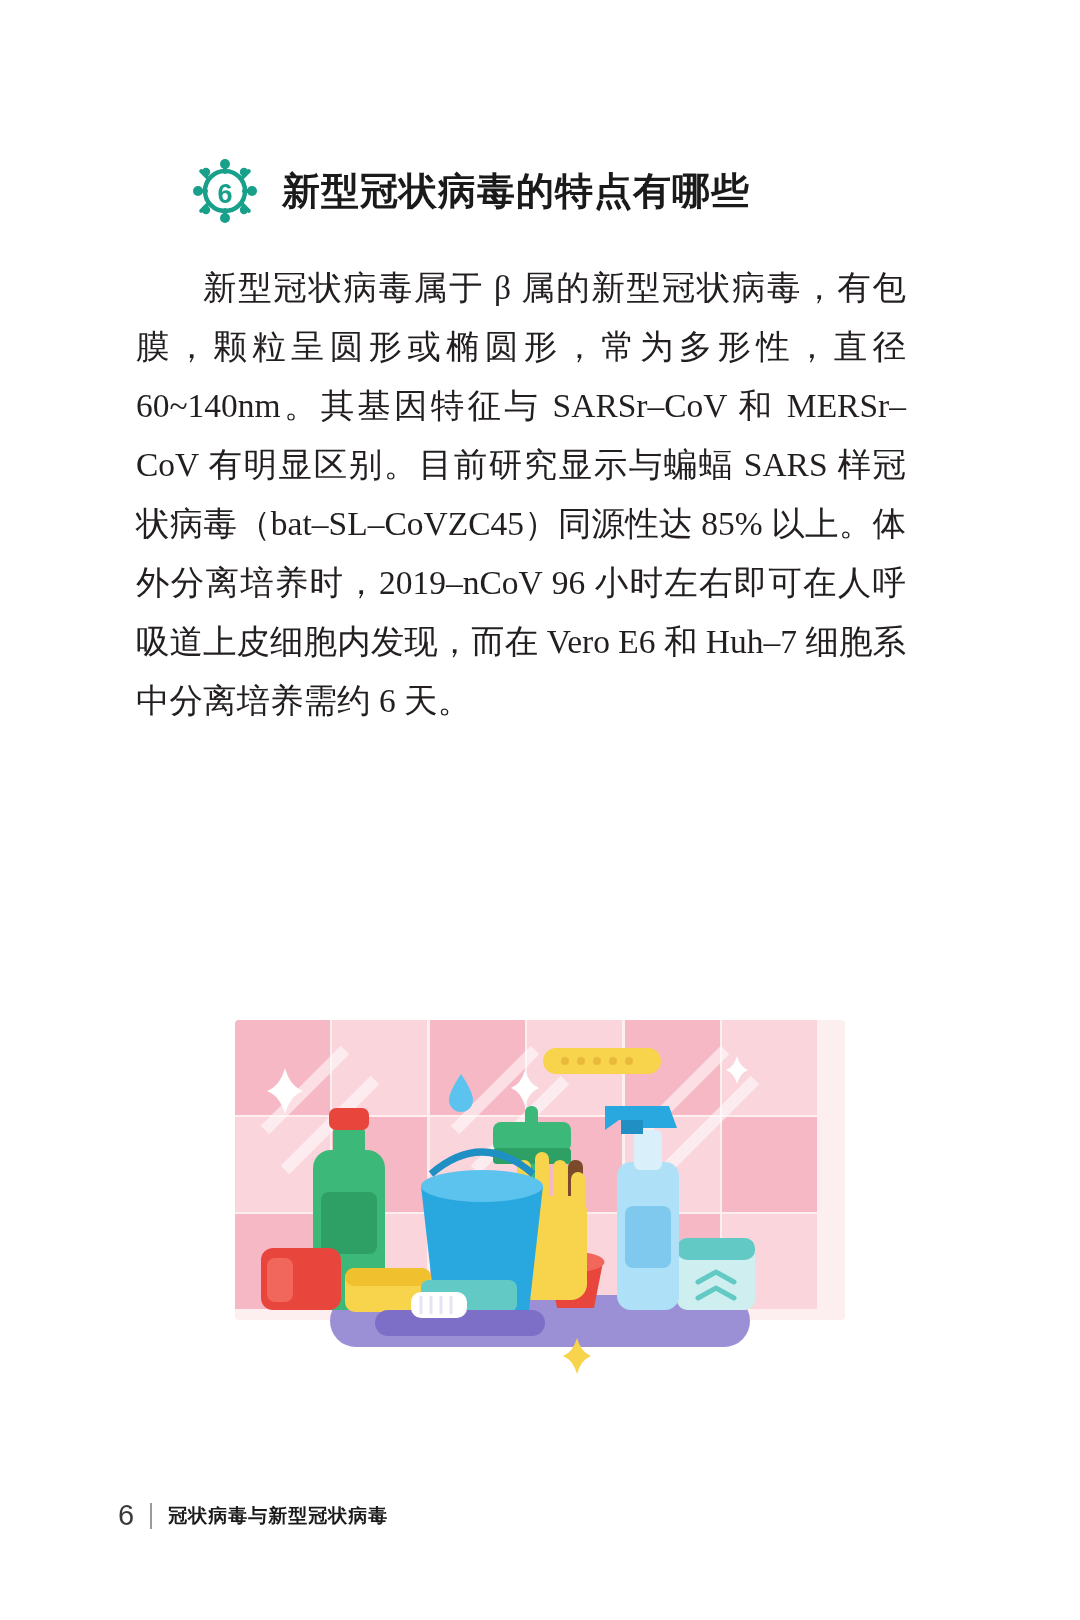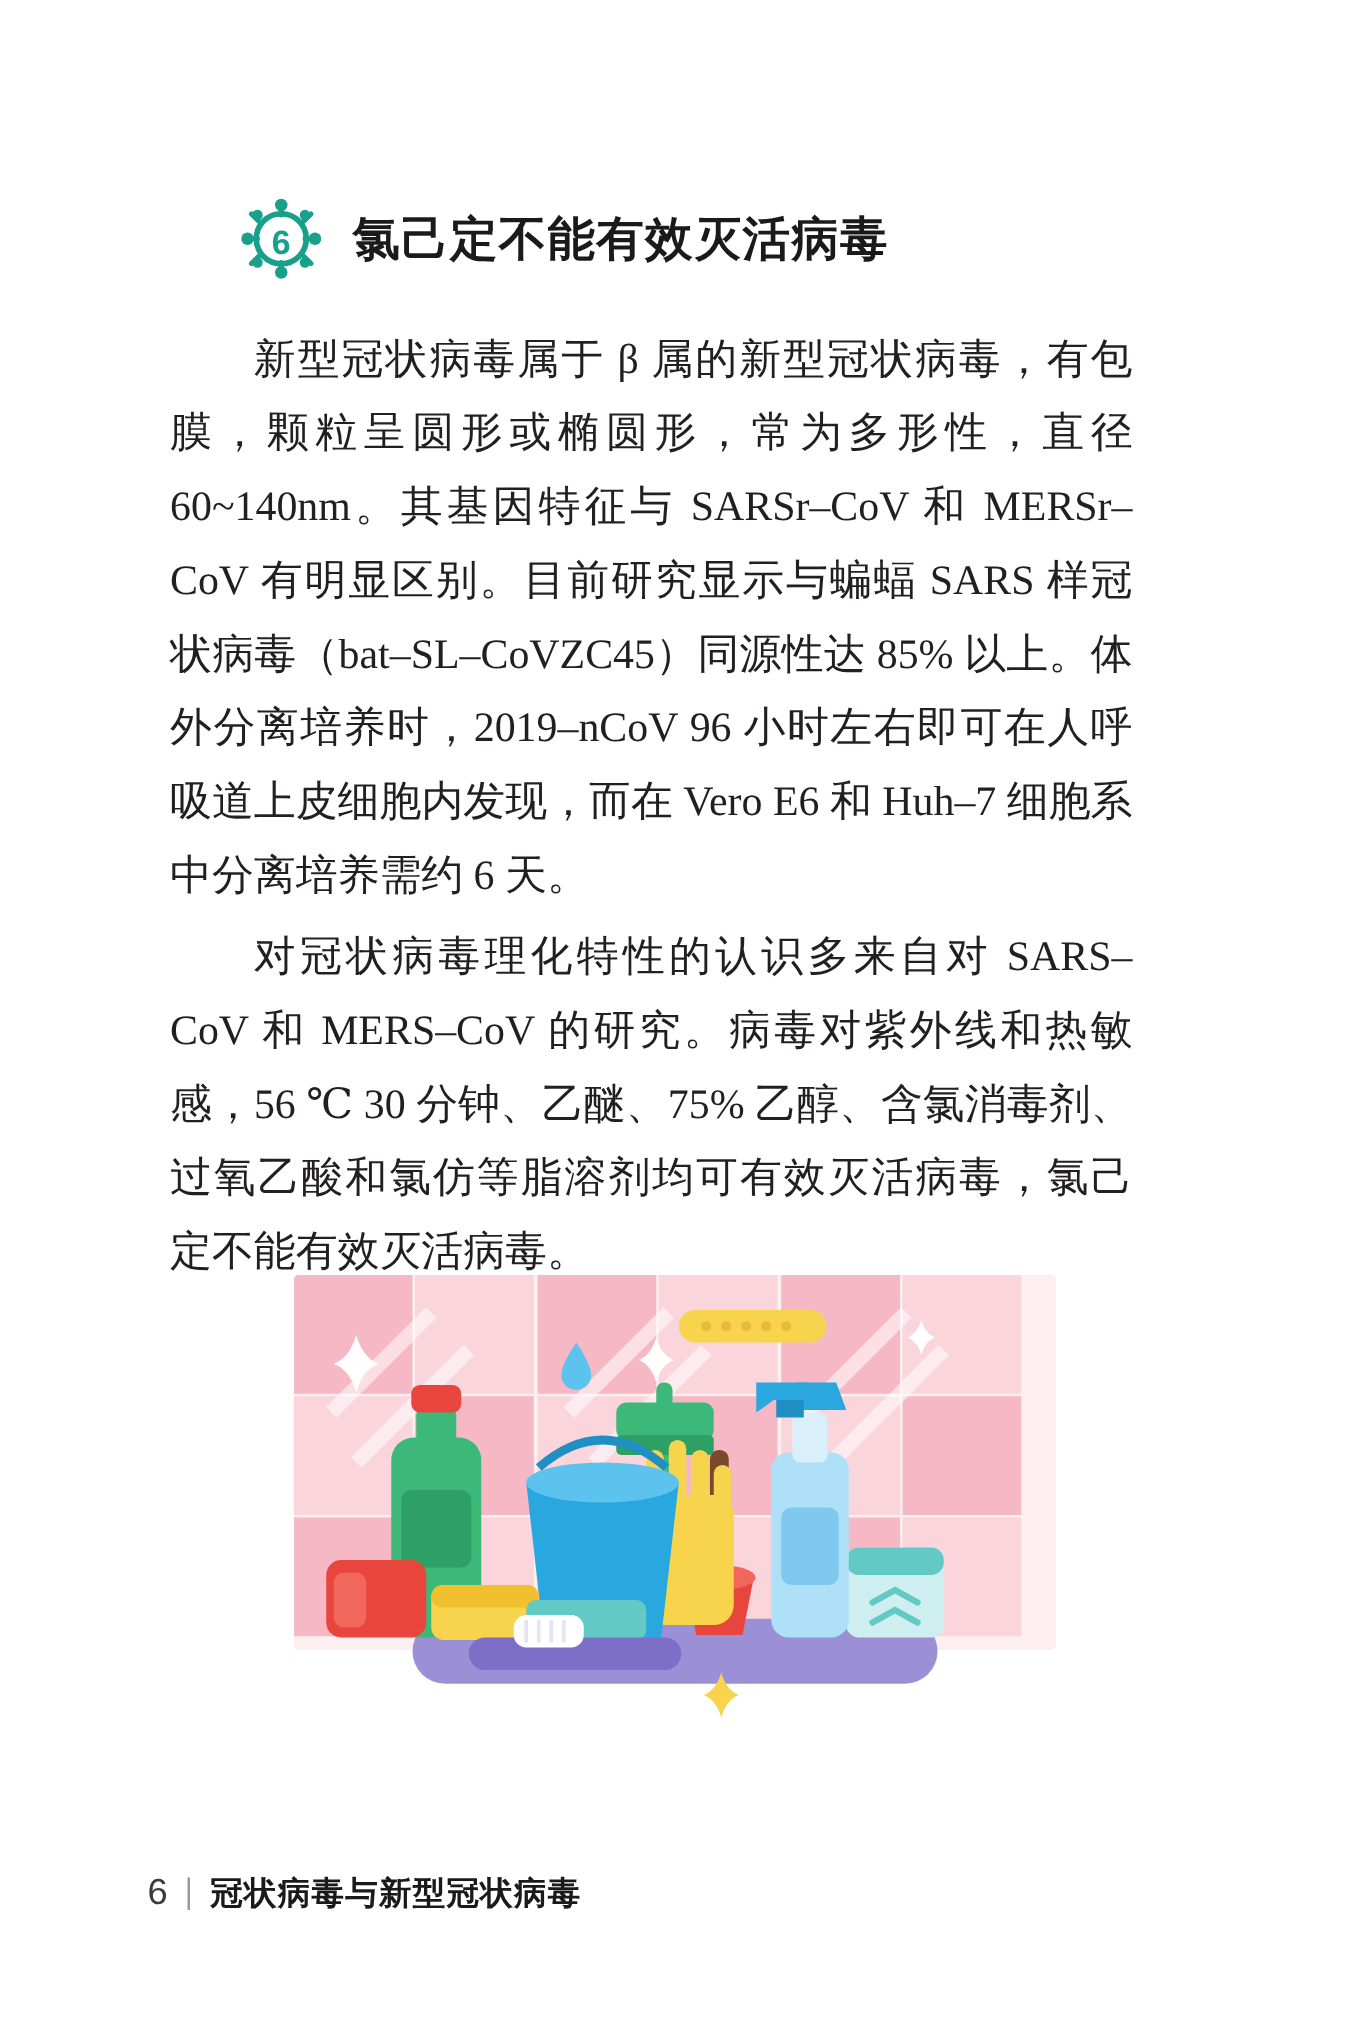--- a/index.html
+++ b/index.html
@@ -87,21 +87,21 @@
   .footer-page-num {
     font-size: 29px;
     color: #3a3a3a;
   }
   .footer-rule {
     width: 2px;
     height: 26px;
     background: #9a9a9a;
   }
   .footer-label {
-    font-size: 26px;
+    font-size: 19px;
     font-weight: bold;
     color: #1a1a1a;
     letter-spacing: 1px;
   }
 </style>
 </head>
 <body>
 
 <div class="page">
 
@@ -123,26 +123,25 @@
           <rect x="56" y="37" width="12" height="4" rx="2"></rect>
           <rect x="16" y="16" width="4" height="12" rx="2" transform="rotate(-45 18 22)"></rect>
           <rect x="58" y="16" width="4" height="12" rx="2" transform="rotate(45 60 22)"></rect>
           <rect x="16" y="50" width="4" height="12" rx="2" transform="rotate(45 18 56)"></rect>
           <rect x="58" y="50" width="4" height="12" rx="2" transform="rotate(-45 60 56)"></rect>
           <circle cx="39" cy="39" r="20" fill="none" stroke="#18a08a" stroke-width="4.5"></circle>
         </g>
         <text x="39" y="51" text-anchor="middle" font-family="Liberation Sans, sans-serif" font-size="27" font-weight="bold" fill="#18a08a">6</text>
       </svg>
     </div>
-    <div class="heading-title">氯己定不能有效灭活病毒</div>
+    <div class="heading-title">新型冠状病毒的特点有哪些</div>
   </div>
 
   <div class="body-text">
     <p class="para">新型冠状病毒属于 β 属的新型冠状病毒，有包膜，颗粒呈圆形或椭圆形，常为多形性，直径 60~140nm。其基因特征与 SARSr–CoV 和 MERSr–CoV 有明显区别。目前研究显示与蝙蝠 SARS 样冠状病毒（bat–SL–CoVZC45）同源性达 85% 以上。体外分离培养时，2019–nCoV 96 小时左右即可在人呼吸道上皮细胞内发现，而在 Vero E6 和 Huh–7 细胞系中分离培养需约 6 天。</p>
-    <p class="para">对冠状病毒理化特性的认识多来自对 SARS–CoV 和 MERS–CoV 的研究。病毒对紫外线和热敏感，56 ℃ 30 分钟、乙醚、75% 乙醇、含氯消毒剂、过氧乙酸和氯仿等脂溶剂均可有效灭活病毒，氯己定不能有效灭活病毒。</p>
   </div>
 
   <div class="illustration">
     <svg width="630" height="375" viewBox="0 0 630 375" xmlns="http://www.w3.org/2000/svg">
       <defs>
         <clipPath id="tileClip">
             <rect x="10" y="10" width="610" height="300" rx="4"></rect>
           </clipPath>
       </defs>
 

